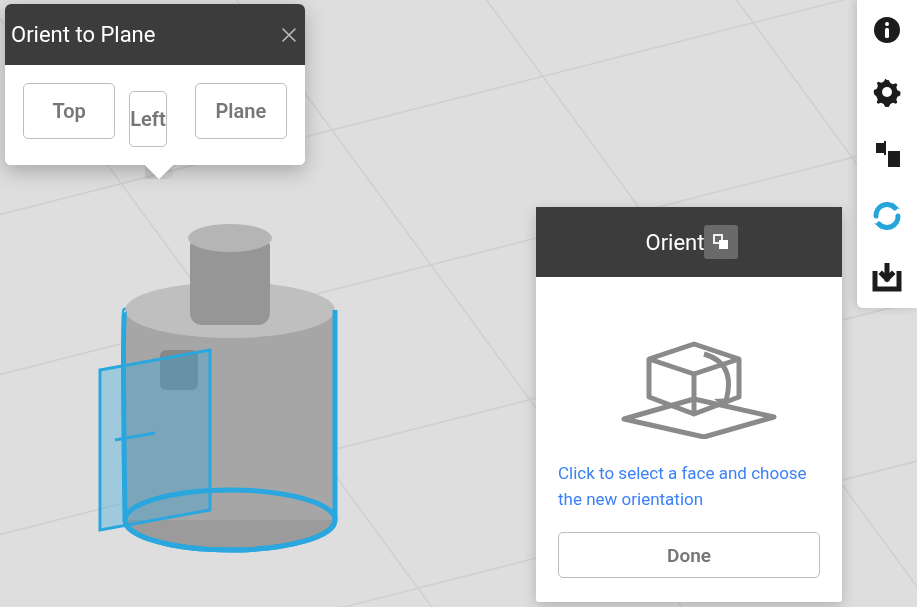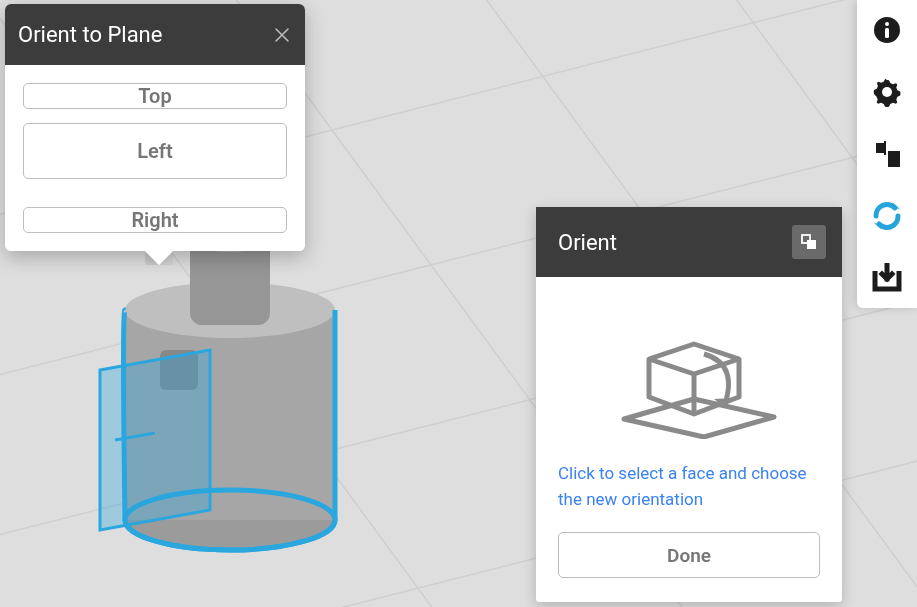--- a/index.html
+++ b/index.html
@@ -42,44 +42,45 @@
     border-radius: 6px;
     box-shadow: 0 6px 20px rgba(0,0,0,0.25);
     overflow: visible;
   }
   .popover-left .hdr {
     background: #3c3c3c;
     color: #fff;
     display: flex;
     align-items: center;
     justify-content: space-between;
-    padding: 18px 13px;
+    padding: 18px 6px;
     border-radius: 6px 6px 0 0;
   }
   .popover-left .hdr-title {
     font-size: 22px;
     font-weight: 400;
   }
   .popover-left .close {
     width: 20px; height: 20px;
     cursor: pointer;
     color: #bbb;
     display:flex; align-items:center; justify-content:center;
   }
   .popover-left .body {
     padding: 18px;
     display: flex;
-    flex-direction: column;
+    flex-direction: row;
     gap: 14px;
     background:#fff;
     border-radius: 0 0 6px 6px;
   }
   .row2 {
     display: flex;
     gap: 14px;
+    margin-top: 8px;
   }
   .opt-btn {
     flex: 1;
     border: 1.5px solid #bdbdbd;
     background: #fff;
     border-radius: 5px;
     height: 56px;
     display: flex;
     align-items: center;
     justify-content: center;
@@ -116,21 +117,21 @@
     width: 306px;
     background: #fff;
     border-radius: 3px;
     box-shadow: 0 4px 14px rgba(0,0,0,0.2);
   }
   .panel-right .hdr {
     background: #3c3c3c;
     color: #fff;
     display: flex;
     align-items: center;
-    justify-content: space-between;
+    justify-content: center;
     padding: 18px 16px 18px 22px;
   }
   .panel-right .hdr-title {
     font-size: 22px;
     font-weight: 400;
   }
   .collapse-btn {
     width: 34px;
     height: 34px;
     background: #6a6a6a;
@@ -243,21 +244,21 @@
       </svg>
     </div>
   </div>
   <div class="body">
     <div class="opt-btn full">Top</div>
     <div class="row2">
       <div class="opt-btn">Left</div>
     </div>
     <div class="row2">
     </div>
-    <div class="opt-btn full">Right</div>
+    <div class="opt-btn full">Plane</div>
   </div>
   <div class="pointer"></div>
 </div>
 
 <div class="panel-right">
   <div class="hdr">
     <div class="hdr-title">Orient</div>
     <div class="collapse-btn">
       <svg width="18" height="18" viewBox="0 0 18 18">
         <rect x="2" y="2" width="8" height="8" fill="none" stroke="currentColor" stroke-width="1.8"></rect>

